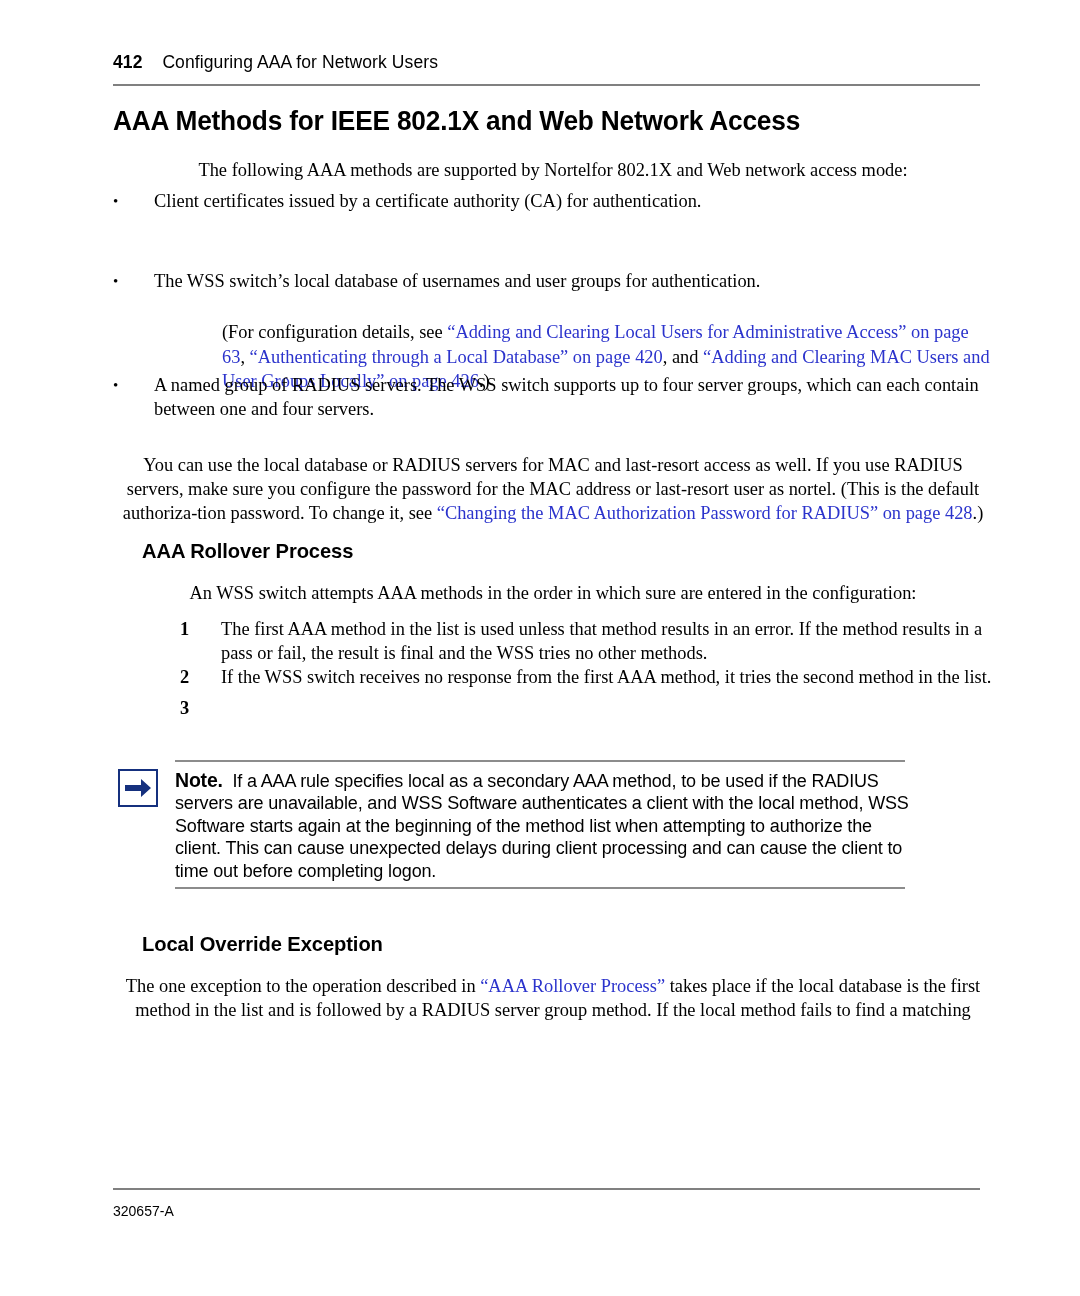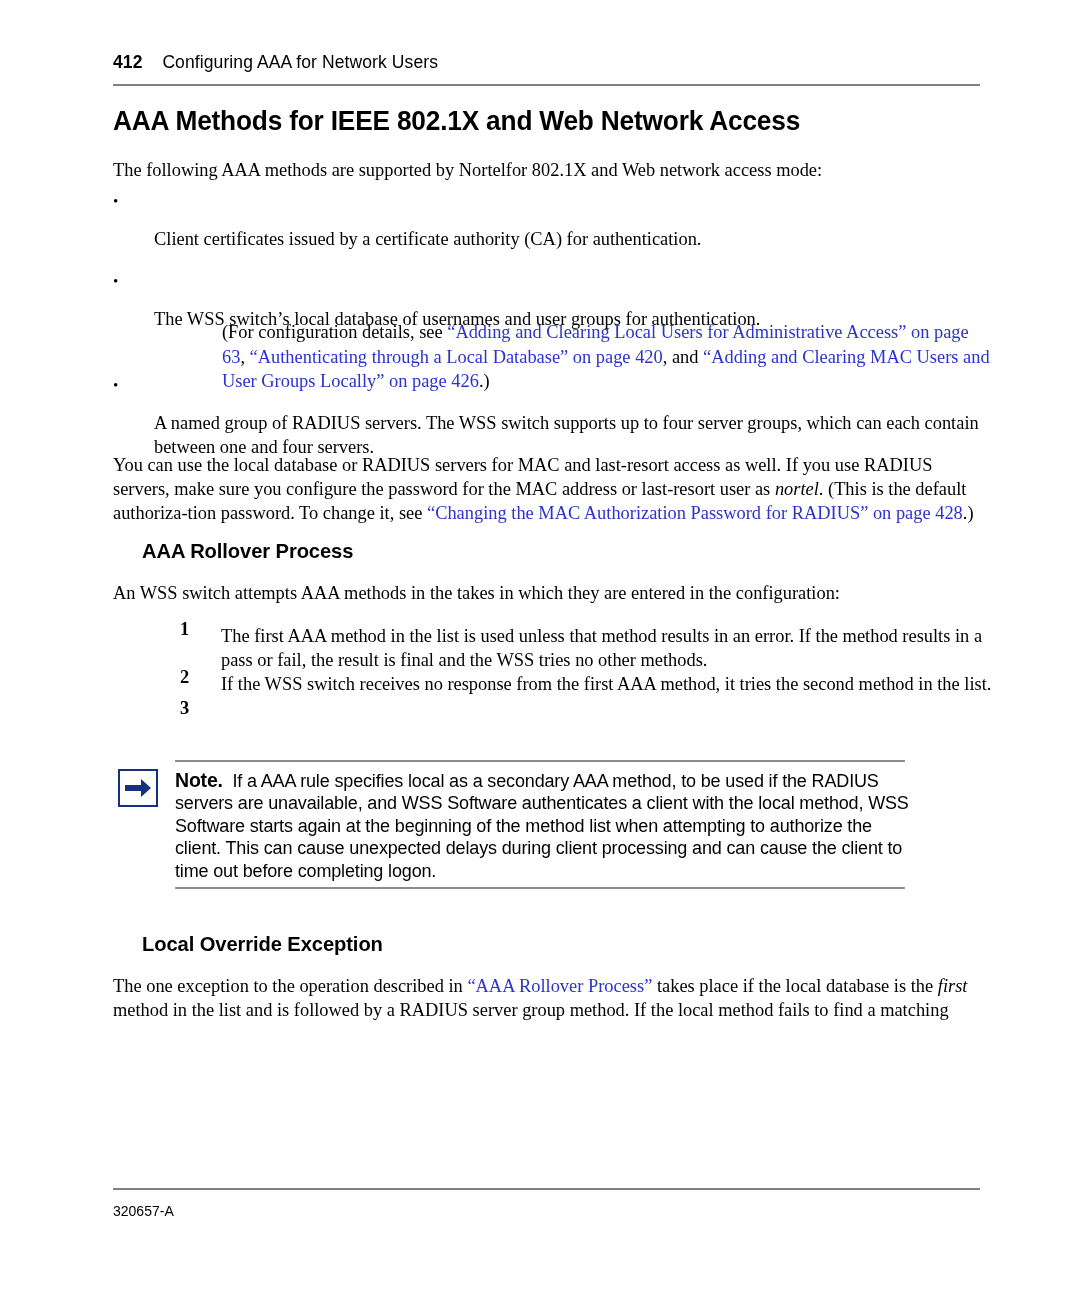--- a/index.html
+++ b/index.html
@@ -76,21 +76,21 @@
     transform-origin: left center;
   }
   #h2-rollover { top: 539px; }
   #h2-override { top: 932px; }
 
   
   .para {
     position: absolute;
     font-size: 18.4px;
     line-height: 24.2px;
-    text-align: left;
+    text-align: center;
   }
   .para p {
     margin: 0;
   }
 
   .lead { left: 113px; width: 880px; }
 
   
   .bullet-row {
     position: absolute;
@@ -103,21 +103,20 @@
     position: absolute;
     left: 0px;
     top: 0px;
     width: 14px;
     font-size: 15px;
     line-height: 24.2px;
   }
   .bullet-text {
     margin-left: 41px;
     display: block;
-    margin-top: 38px;
   }
 
   
   .indent-block {
     position: absolute;
     left: 222px;
     width: 770px;
     font-size: 18.4px;
     line-height: 24.2px;
   }
@@ -134,28 +133,27 @@
     position: absolute;
     left: 67px;
     top: 0;
     width: 18px;
     font-weight: bold;
     text-align: left;
   }
   .num-text {
     margin-left: 108px;
     display: block;
-    margin-top: 7px;
   }
 
   a.xref, .xref {
     color: #2b33cc;
     text-decoration: none;
   }
-  .it { font-style: italic; }
+  .it { }
 
   
   .note-wrap {
     position: absolute;
     left: 113px;
     top: 755px;
     width: 880px;
   }
   .note-rule {
     position: absolute;
@@ -259,21 +257,21 @@
 
   <div class="para lead" style="top:453px;">
     <p>
       <span>You can use the local database or RADIUS servers for MAC and last-resort access as well. If you use RADIUS servers, make sure you configure the password for the MAC address or last-resort user as </span><span class="it">nortel</span><span>. (This is the default authoriza-tion password. To change it, see </span><a class="xref" href="#">“Changing the MAC Authorization Password for RADIUS” on page 428</a><span>.)</span>
     </p>
   </div>
 
   <div class="h2" id="h2-rollover">AAA Rollover Process</div>
 
   <div class="para lead" style="top:581px;">
-    <p>An WSS switch attempts AAA methods in the takes in which they are entered in the configuration:</p>
+    <p>An WSS switch attempts AAA methods in the order in which sure are entered in the configuration:</p>
   </div>
 
   <div class="num-row" style="top:617px;">
     <span class="num-mark">1</span>
     <span class="num-text">The first AAA method in the list is used unless that method results in an error. If the method results in a pass or fail, the result is final and the WSS tries no other methods.</span>
   </div>
   <div class="num-row" style="top:665px;">
     <span class="num-mark">2</span>
     <span class="num-text">If the WSS switch receives no response from the first AAA method, it tries the second method in the list.</span>
   </div>

